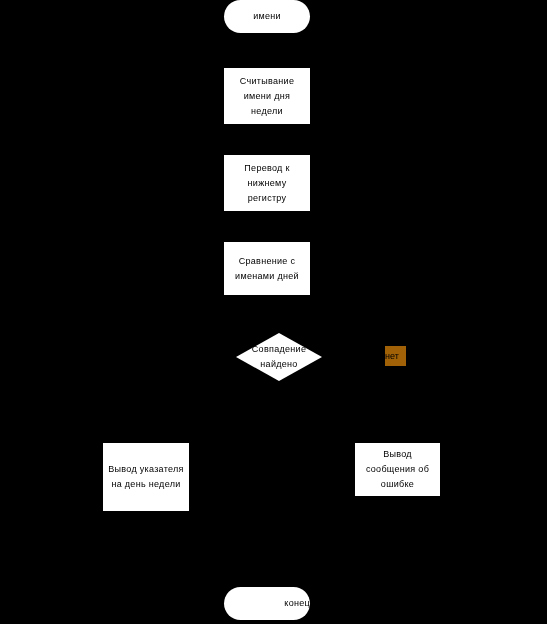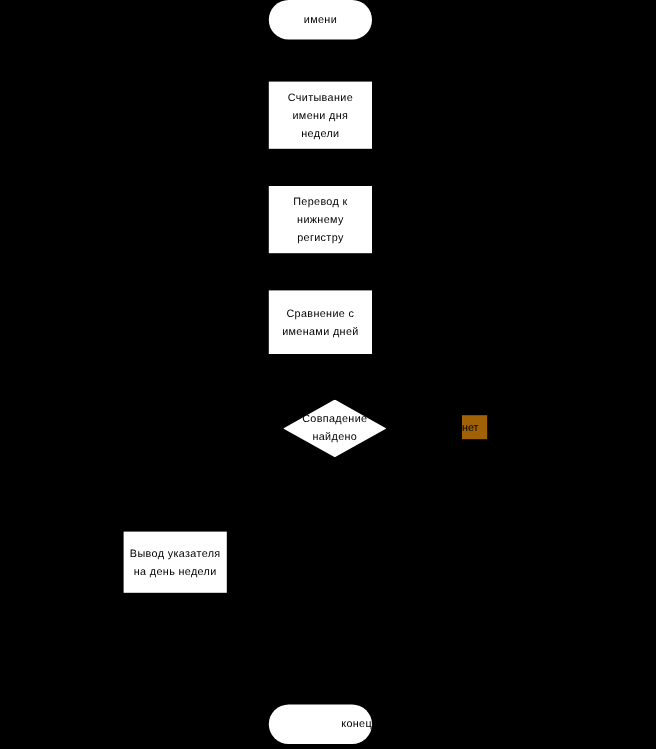--- a/index.html
+++ b/index.html
@@ -127,25 +127,30 @@
     <span>Сравнение с
 именами дней</span>
   </div>
 
   <div class="node decision" style="left:236px; top:333px; width:86px; height:48px;">
     <div class="diamond-fill"></div>
     <span class="decision-text">Совпадение
 найдено</span>
   </div>
 
-  <div class="node process" style="left:103px; top:443px; width:86px; height:51px;">
+  <div class="node process" style="left:103px; top:443px; width:86px; height:68px;">
     <span>Вывод указателя
 на день недели</span>
   </div>
 
+  <div class="node process" style="left:355px; top:443px; width:85px; height:53px;">
+    <span>Вывод
+сообщения об
+ошибке</span>
+  </div>
 
   <div class="node terminator" style="left:224px; top:587px; width:86px; height:33px;justify-content:flex-end;">
     <span>конец</span>
   </div>
 
   <div class="edge-label" style="left:385px; top:346px; width:21px; height:20px;">
     <span>нет</span>
   </div>
 
 </div>

